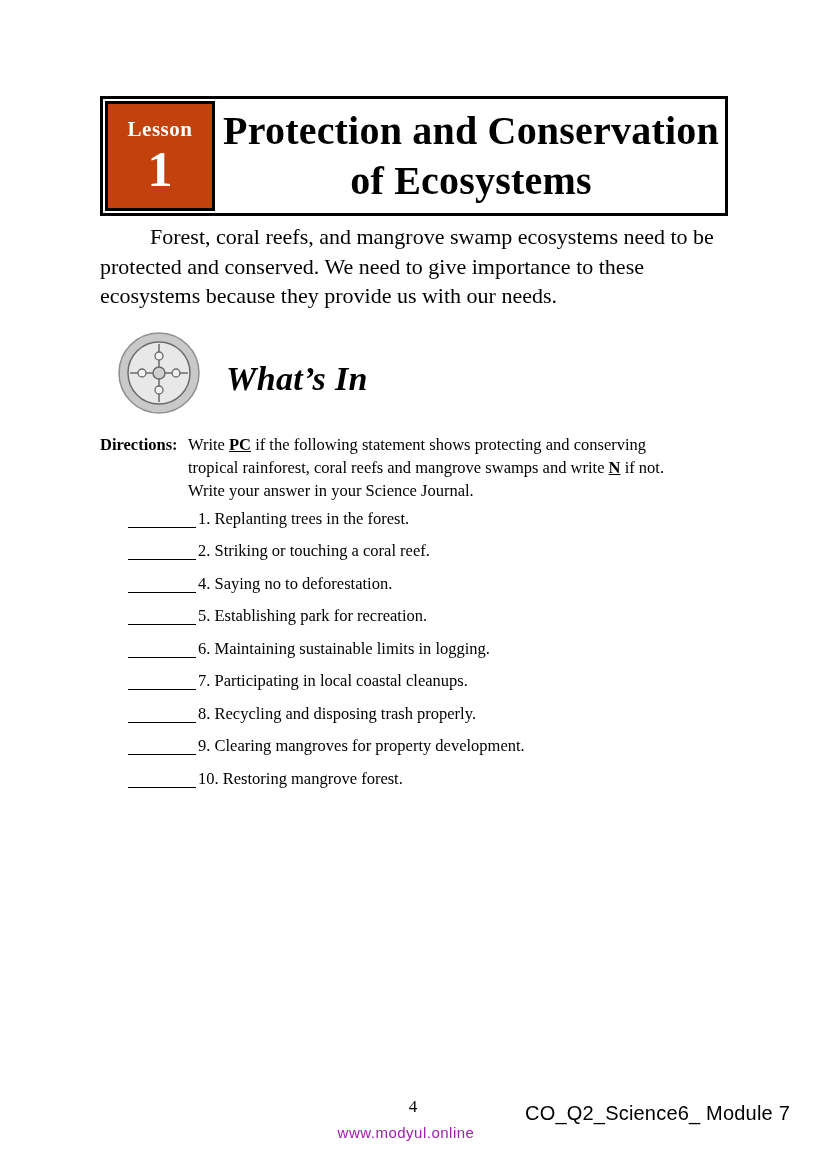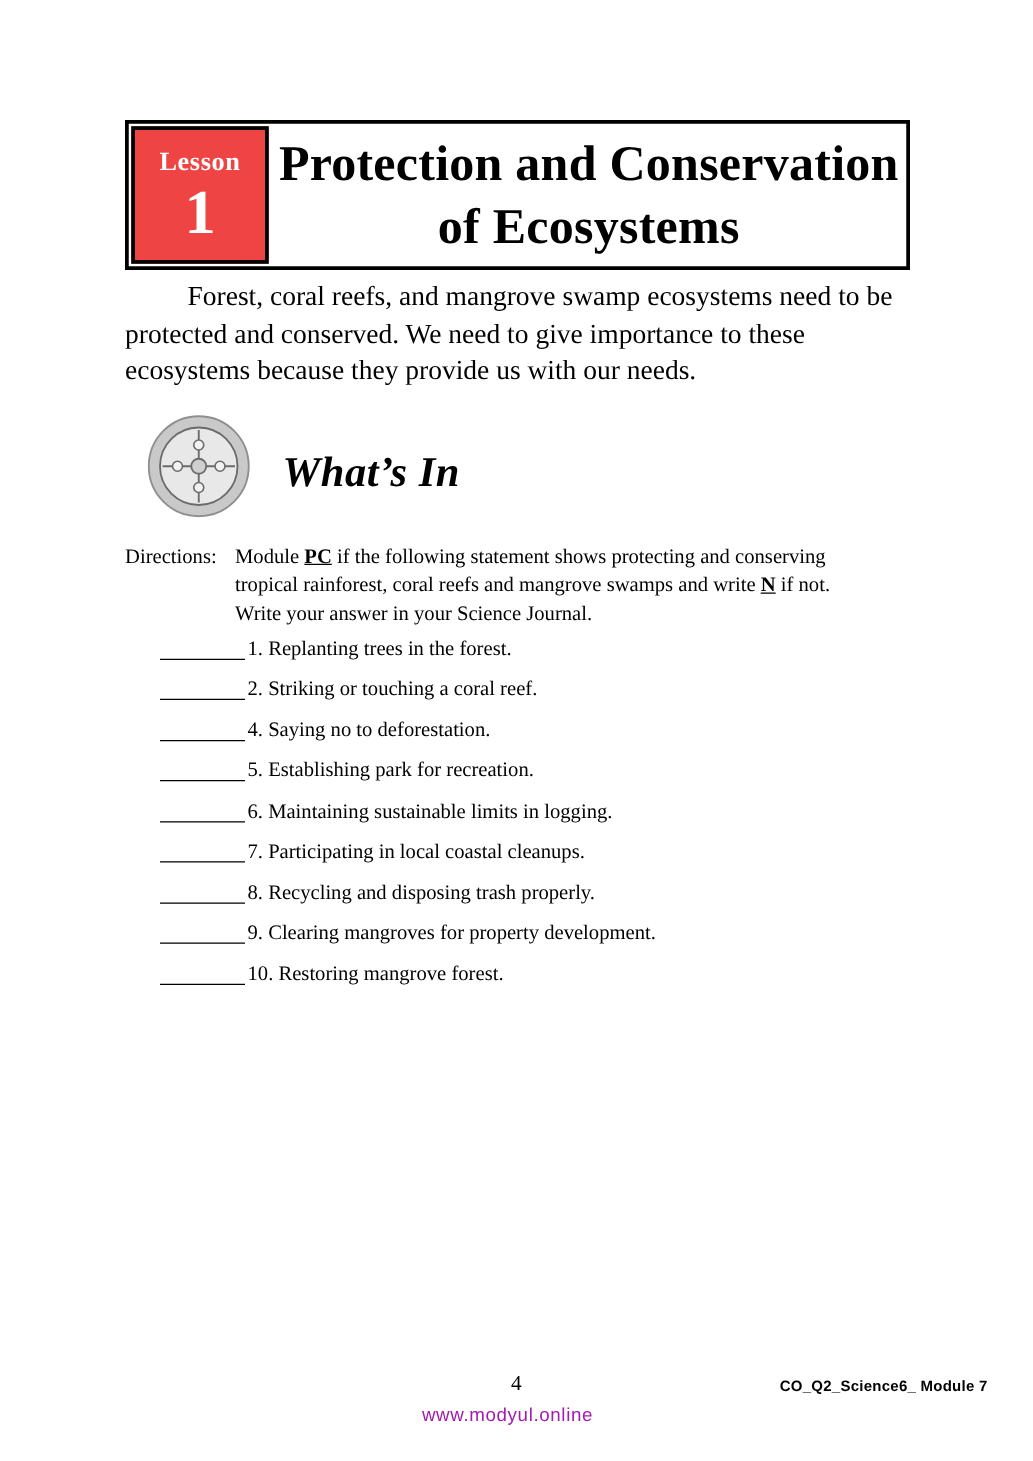--- a/index.html
+++ b/index.html
@@ -31,21 +31,21 @@
     width: 628px;
     height: 120px;
     border: 3px solid #000;
     box-sizing: border-box;
     display: flex;
     align-items: stretch;
     background: #fff;
   }
   .lesson-badge {
     width: 110px;
-    background: #ef4444;
+    background: #c2410c;
     color: #fff;
     display: flex;
     flex-direction: column;
     align-items: center;
     justify-content: center;
     border: 3px solid #000;
     box-sizing: border-box;
     margin: 2px;
   }
   .lesson-badge .lesson-word {
@@ -118,20 +118,21 @@
   .directions {
     position: absolute;
     left: 100px;
     top: 434px;
     width: 640px;
     font-size: 16.5px;
     line-height: 1.38;
   }
   .directions .dir-label {
     float: left;
+    font-weight: bold;
   }
   .directions .dir-body {
     margin-left: 88px;
   }
   .bold-underline {
     font-weight: bold;
     text-decoration: underline;
   }
 
   
@@ -173,22 +174,22 @@
     top: 1097px;
     width: 826px;
     text-align: center;
     font-size: 17px;
   }
   .footer-right {
     position: absolute;
     right: 36px;
     top: 1102px;
     font-family: "Liberation Sans", sans-serif;
-    font-weight: bold;
-    font-size: 12px;
+    font-weight: normal;
+    font-size: 20px;
     letter-spacing: 0.2px;
   }
   .watermark {
     position: absolute;
     left: 0;
     top: 1124px;
     width: 812px;
     text-align: center;
     font-family: "Liberation Sans", sans-serif;
     font-size: 15px;
@@ -228,21 +229,21 @@
         <circle cx="58" cy="41" r="4" fill="#f2f2f2" stroke="#6b6b6b" stroke-width="1.3"></circle>
         <circle cx="41" cy="58" r="4" fill="#f2f2f2" stroke="#6b6b6b" stroke-width="1.3"></circle>
       </svg>
     </span>
     <div class="whats-in-label">What’s In</div>
   </div>
 
   <div class="directions">
     <span class="dir-label">Directions:</span>
     <div class="dir-body">
-      <div><span>Module </span><span class="bold-underline">PC</span><span> if the following statement shows protecting and conserving</span></div>
+      <div><span>Write </span><span class="bold-underline">PC</span><span> if the following statement shows protecting and conserving</span></div>
       <div><span>tropical rainforest, coral reefs and mangrove swamps and write </span><span class="bold-underline">N</span><span> if not.</span></div>
       <div>Write your answer in your Science Journal.</div>
     </div>
   </div>
 
   <div class="items">
 
     <div class="item">
       <span class="item-blank"></span>
       <span class="item-text"><span>1.</span> <span>Replanting trees in the forest.</span></span>

